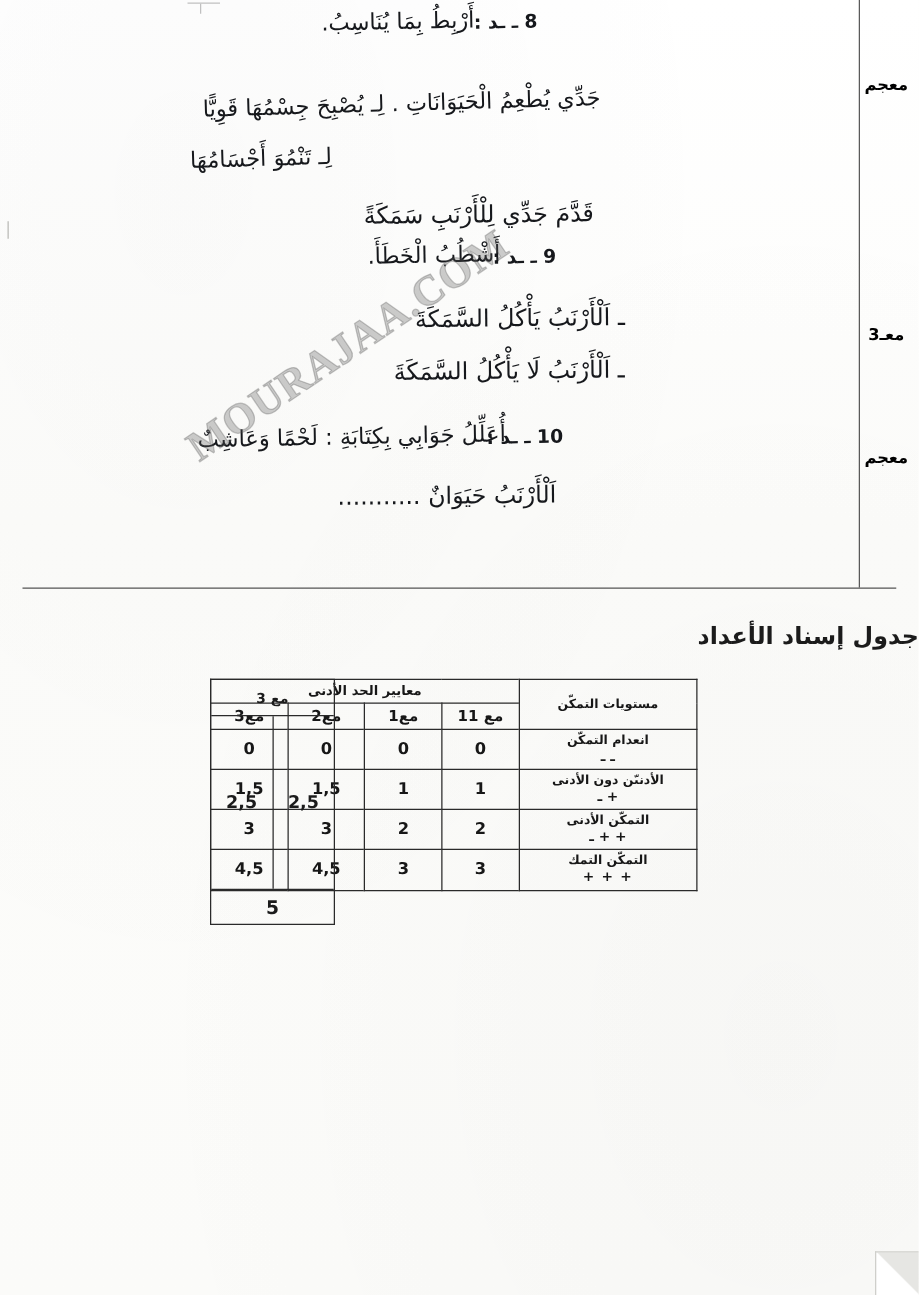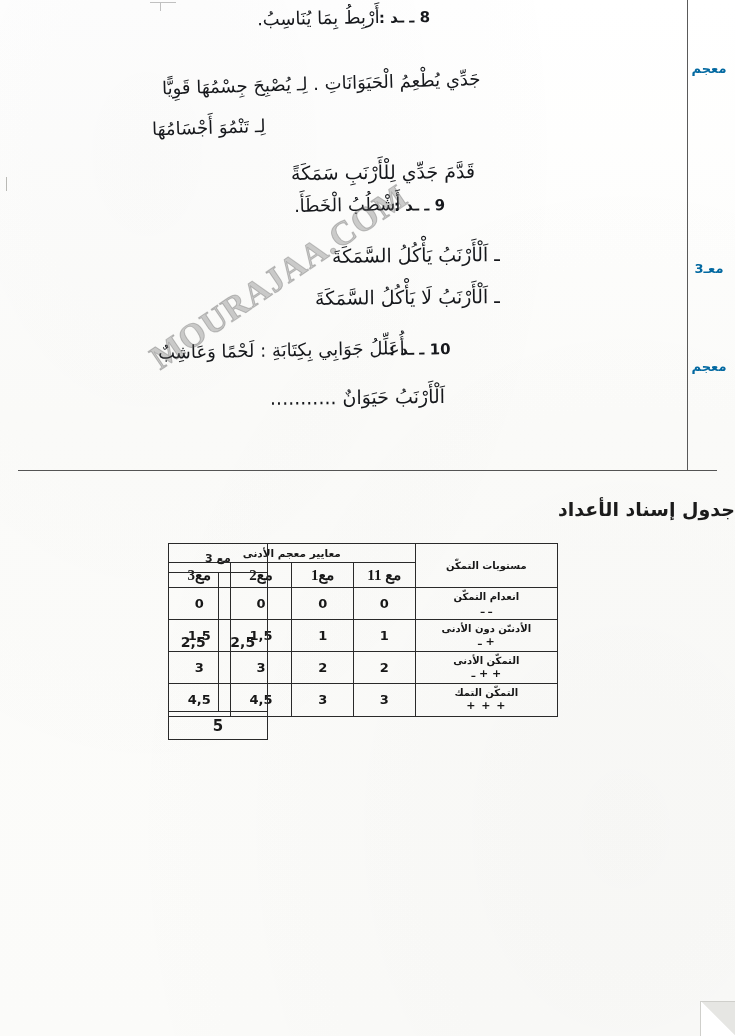--- a/index.html
+++ b/index.html
@@ -123,21 +123,21 @@
   .slant3 { transform: rotate(-0.6deg); transform-origin: right center; }
 
   
   .margin-note {
     position: absolute;
     right: 6px;
     width: 40px;
     font-size: 13px;
     line-height: 1.15;
     text-align: center;
-    color: #0369a1;
+    color: #000000;
     font-weight: 600;
     direction: rtl;
   }
 
   
   .watermark {
     position: absolute;
     left: 128px;
     top: 258px;
     transform: rotate(-34deg);
@@ -188,23 +188,22 @@
     width: 92px;
     font-size: 10px;
     line-height: 1.15;
     text-align: center;
   }
   table.grading .crit-col { width: 37px; }
   table.grading .hdr-crit {
     font-size: 10.5px;
   }
   table.grading .hdr-sub {
-    font-size: 15px;
-    font-weight: 600;
-    font-family: Liberation Serif, serif;
+    font-size: 12px;
+    font-weight: 600;
   }
   table.grading .score {
     font-size: 13px;
   }
   table.grading .signs {
     font-size: 11px;
     letter-spacing: 1px;
     display: block;
     margin-top: 1px;
   }
@@ -289,21 +288,21 @@
 
   <div class="watermark">MOURAJAA.COM</div>
 
   <div class="table-title">جدول إسناد الأعداد</div>
 
   <div class="grading-wrap">
     <table class="grading">
       <thead>
         <tr>
           <th class="lvl-col" rowspan="2">مستويات التمكّن</th>
-          <th class="hdr-crit" colspan="4">معايير معجم الأدنى</th>
+          <th class="hdr-crit" colspan="4">معايير الحد الأدنى</th>
         </tr>
         <tr>
           <th class="crit-col hdr-sub">مع 11</th>
           <th class="crit-col hdr-sub">مع1</th>
           <th class="crit-col hdr-sub">مع2</th>
           <th class="crit-col hdr-sub">مع3</th>
         </tr>
       </thead>
       <tbody>
         <tr>

